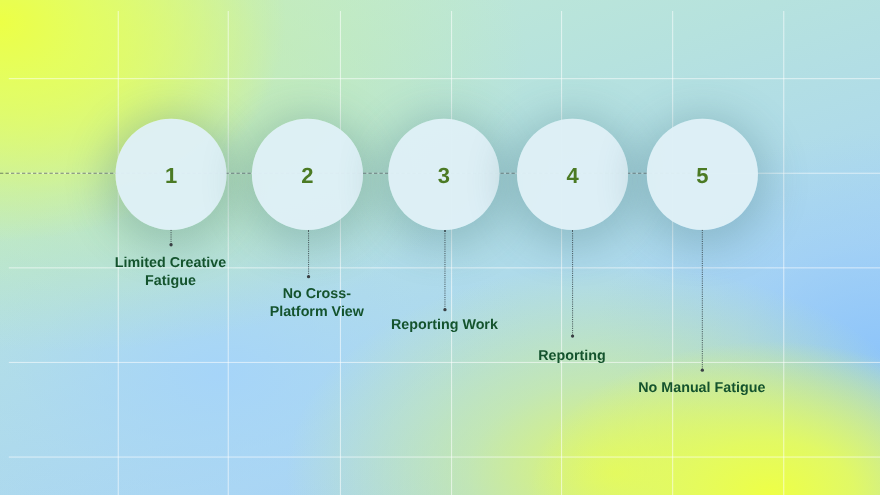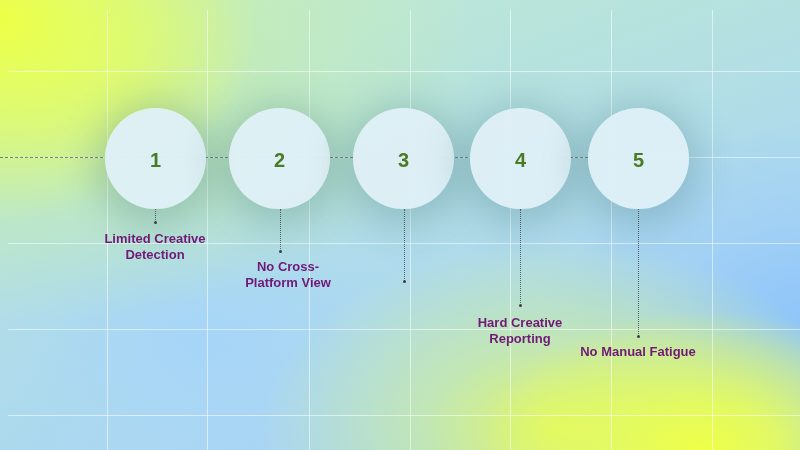--- a/index.html
+++ b/index.html
@@ -84,21 +84,21 @@
       height: 3px;
       border-radius: 50%;
       background: #3a4044;
     }
     .label {
       position: absolute;
       width: 160px;
       text-align: center;
       font-size: 13px;
       font-weight: bold;
-      color: #701a75;
+      color: #14532d;
       line-height: 16px;
     }
   </style>
 </head>
 <body>
 
 <div class="bg"></div>
 
 <div>
   <div class="grid-line-v" style="left:107px"></div>
@@ -118,21 +118,21 @@
 <div class="timeline"></div>
 
 <div class="step">
   <div class="circle" style="left:105px">
     <span class="circle-num">1</span>
   </div>
   <div class="connector" style="left:155px; height:13px"></div>
   <div class="connector-dot" style="left:154px; top:221px"></div>
   <div class="label" style="left:75px; top:231px">
     <div>Limited Creative</div>
-    <div>Detection</div>
+    <div>Fatigue</div>
   </div>
 </div>
 
 <div class="step">
   <div class="circle" style="left:229px">
     <span class="circle-num">2</span>
   </div>
   <div class="connector" style="left:280px; height:42px"></div>
   <div class="connector-dot" style="left:279px; top:250px"></div>
   <div class="label" style="left:208px; top:259px">
@@ -141,31 +141,31 @@
   </div>
 </div>
 
 <div class="step">
   <div class="circle" style="left:353px">
     <span class="circle-num">3</span>
   </div>
   <div class="connector" style="left:404px; height:72px"></div>
   <div class="connector-dot" style="left:403px; top:280px"></div>
   <div class="label" style="left:324px; top:287px">
+    <div>Reporting Work</div>
   </div>
 </div>
 
 <div class="step">
   <div class="circle" style="left:470px">
     <span class="circle-num">4</span>
   </div>
   <div class="connector" style="left:520px; height:96px"></div>
   <div class="connector-dot" style="left:519px; top:304px"></div>
   <div class="label" style="left:440px; top:315px">
-    <div>Hard Creative</div>
     <div>Reporting</div>
   </div>
 </div>
 
 <div class="step">
   <div class="circle" style="left:588px">
     <span class="circle-num">5</span>
   </div>
   <div class="connector" style="left:638px; height:127px"></div>
   <div class="connector-dot" style="left:637px; top:335px"></div>

